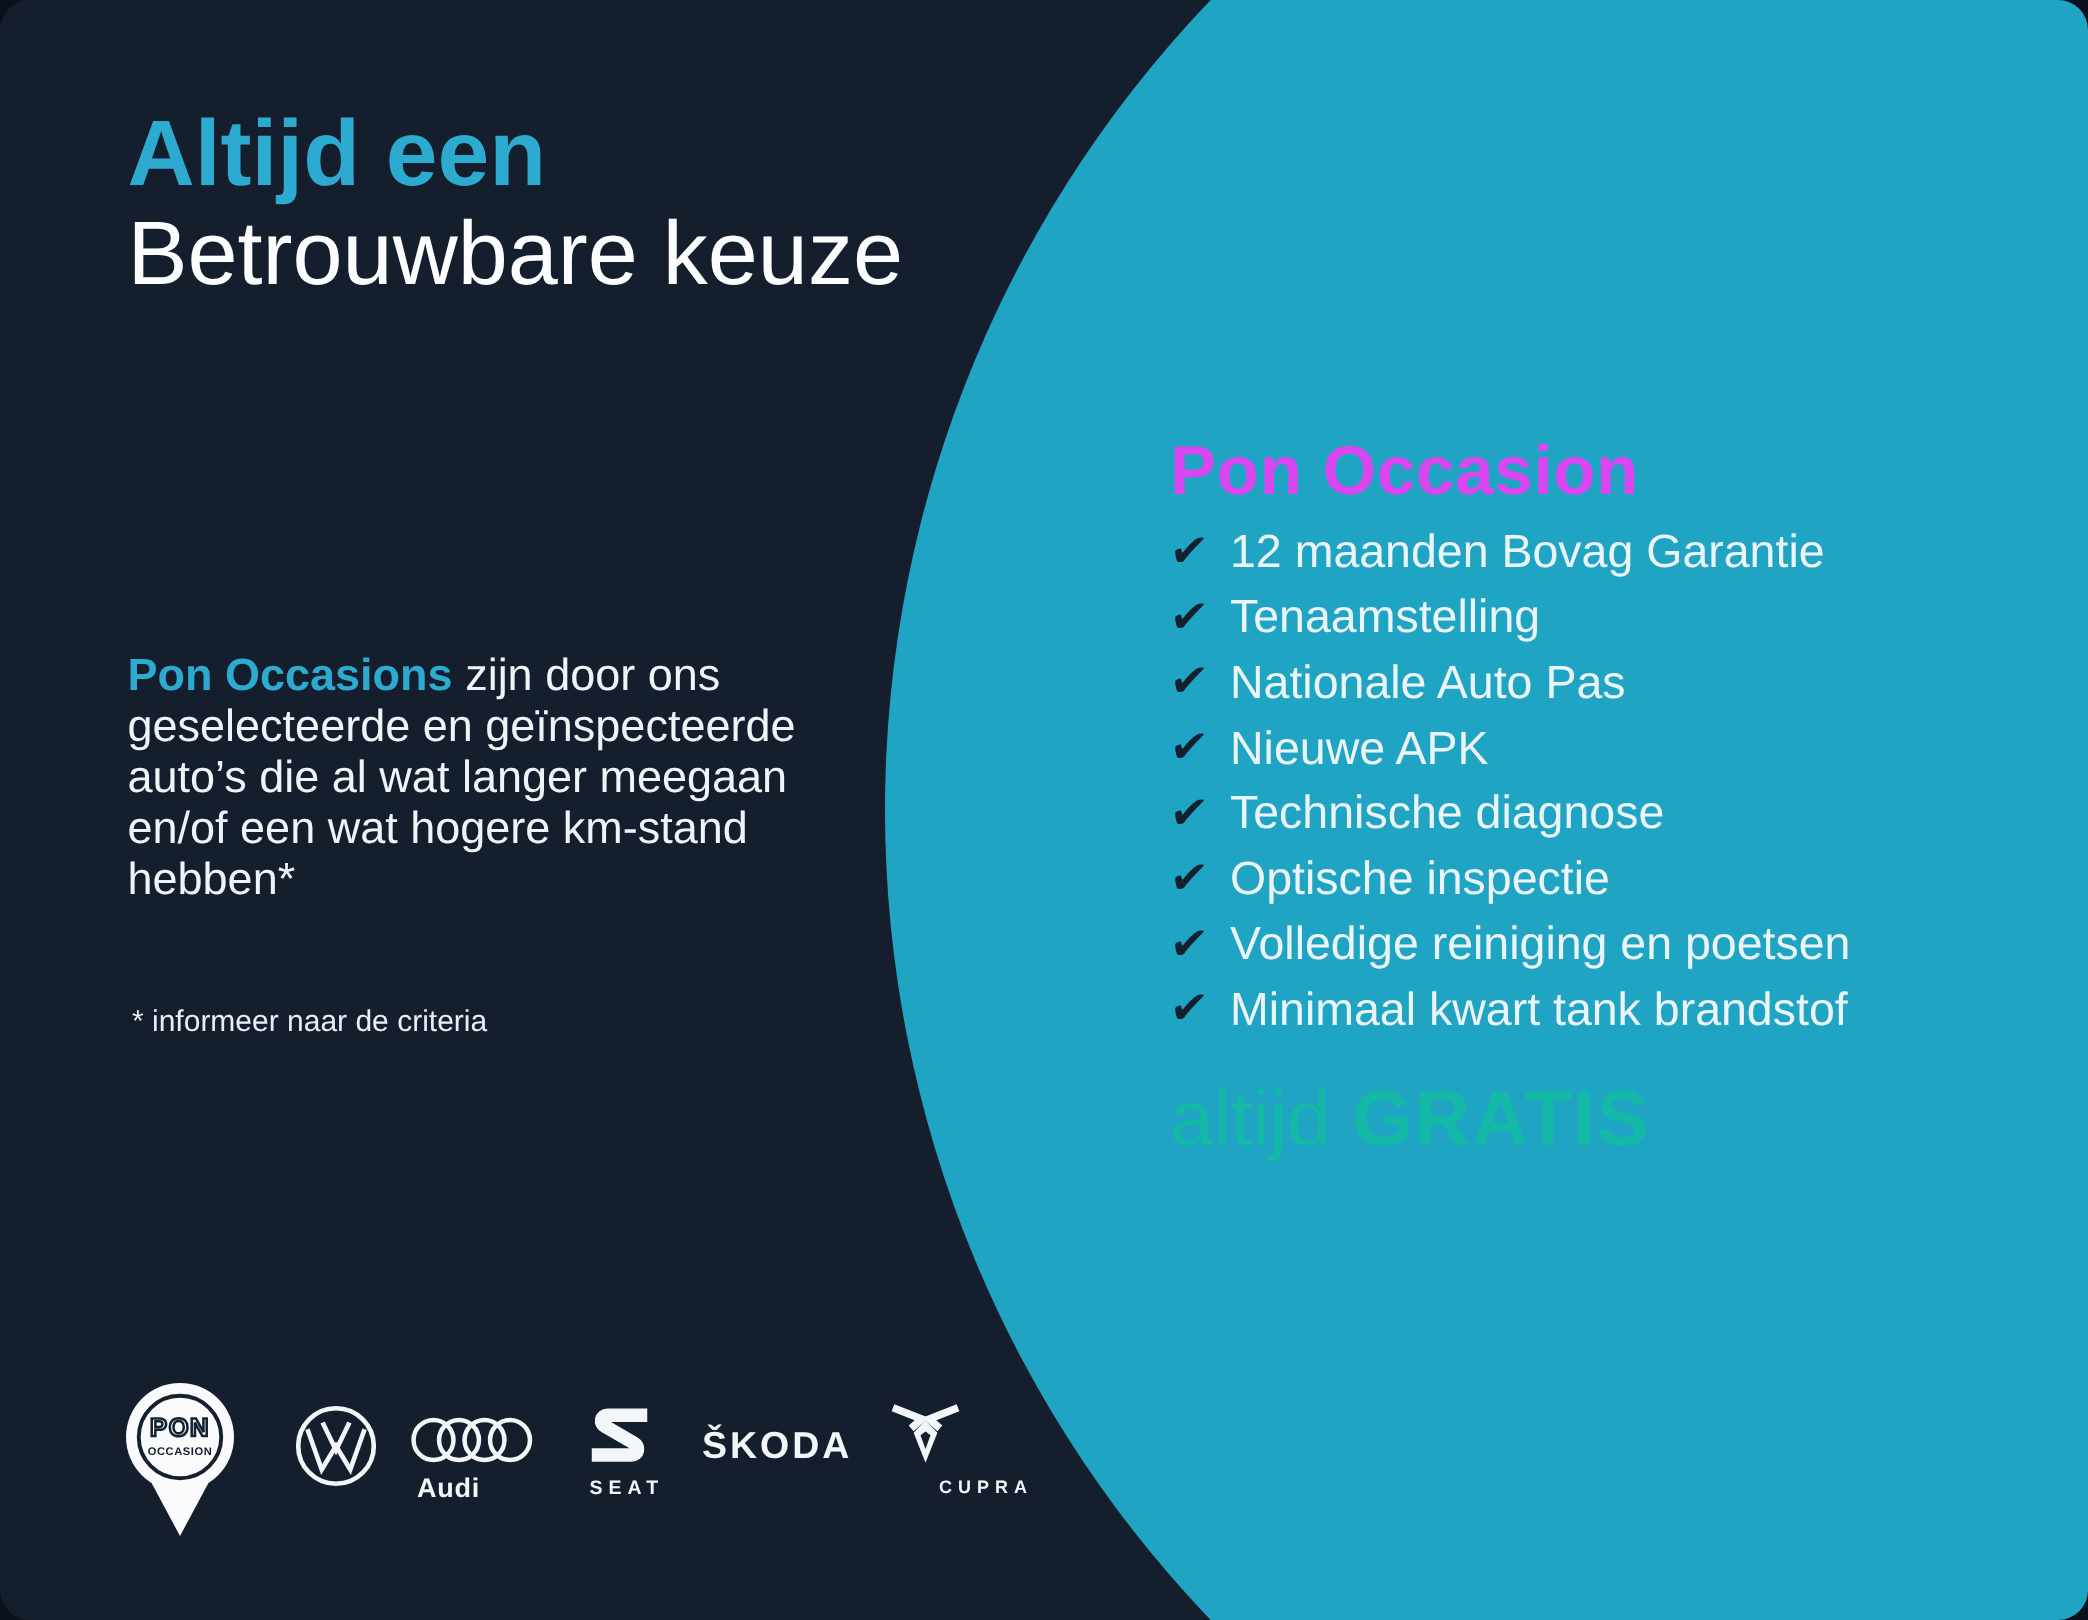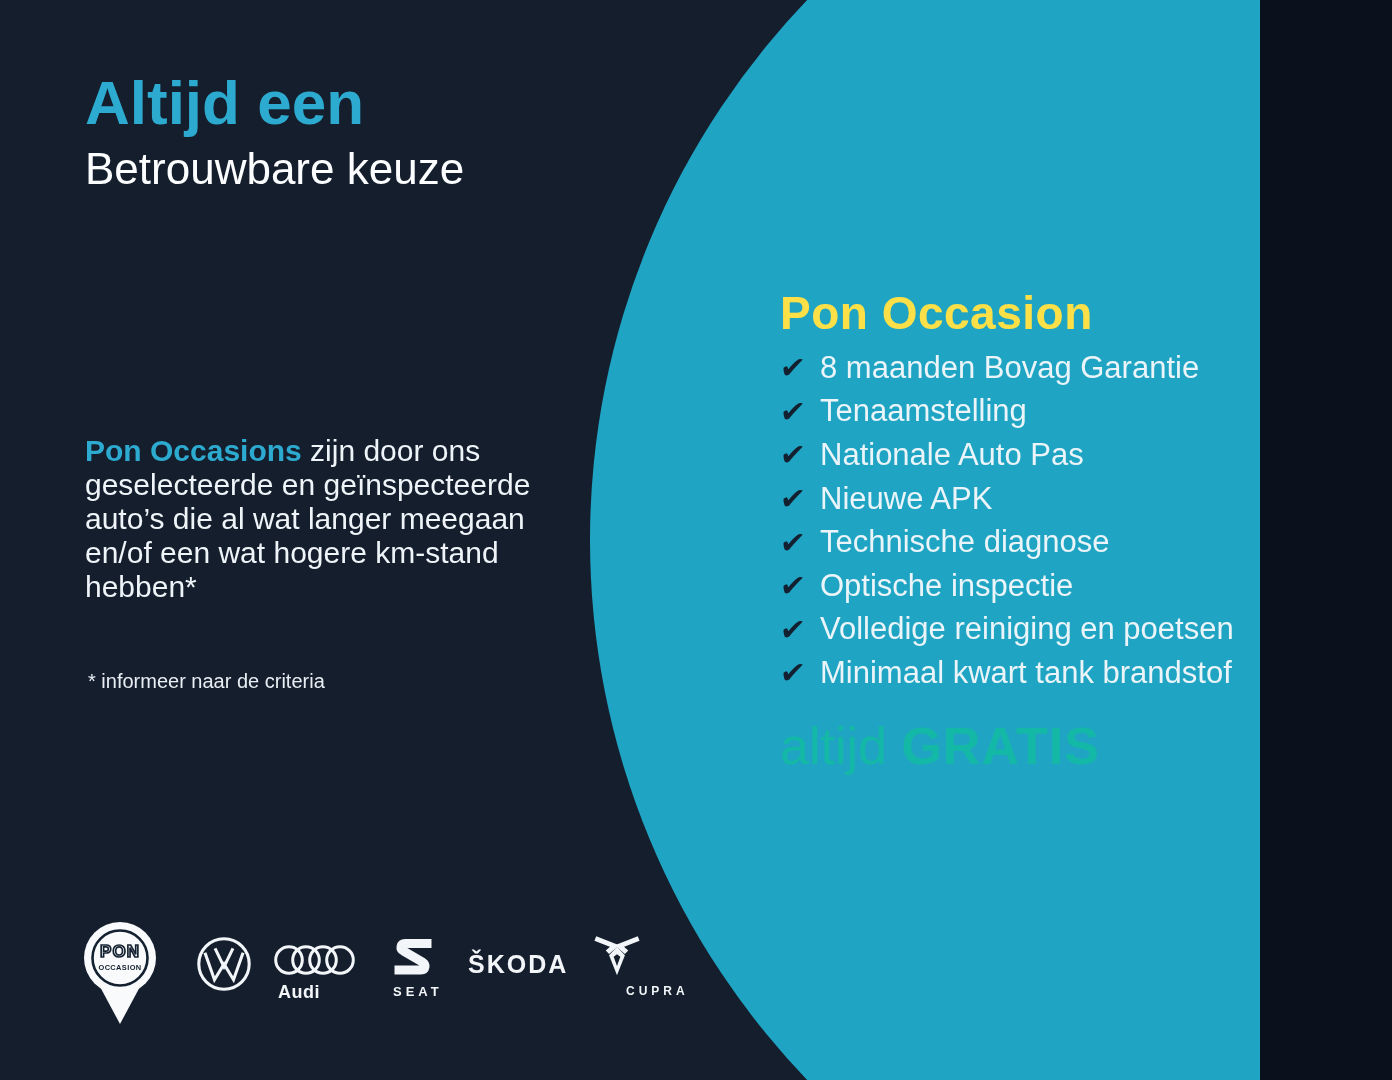--- a/index.html
+++ b/index.html
@@ -1,41 +1,42 @@
 <!DOCTYPE html>
 <html><head>
 <meta charset="utf-8">
 <style>
   html,body { margin:0; padding:0; background:#0b111c; }
   .canvas {
-    position:relative; width:1260px; height:1080px;
+    position:relative; width:1392px; height:1080px;
     background:#151e2d; overflow:hidden;
     font-family:"Liberation Sans","DejaVu Sans",sans-serif;
+    border-radius:20px;
   }
   .teal-circle {
     position:absolute; left:590px; top:-240px;
     width:1560px; height:1560px; border-radius:50%;
     background:#1fa5c3;
   }
   
   .headline { position:absolute; left:85px; top:70px; }
   .headline-accent { display:block; color:#2caacf; font-weight:700; font-size:62px; line-height:66px; }
-  .headline-main   { display:block; color:#fbfdfe; font-weight:400; font-size:44px; line-height:66px; }
+  .headline-main   { display:block; color:#fbfdfe; font-weight:400; font-size:60px; line-height:66px; }
 
   .intro {
     position:absolute; left:85px; top:404px; width:505px;
     font-size:30px; line-height:34px; color:#eef4f8; font-weight:400;
   }
   .intro-lead { color:#2caacf; font-weight:700; }
 
   .footnote { position:absolute; left:88px; top:670px; font-size:20px; color:#e8eef3; }
 
   
   .panel { position:absolute; left:780px; top:288px; width:590px; }
-  .panel-title { margin:0; font-size:46px; line-height:50px; font-weight:700; color:#fde047; letter-spacing:0.5px; }
+  .panel-title { margin:0; font-size:46px; line-height:50px; font-weight:700; color:#d946ef; letter-spacing:0.5px; }
   .benefit-list { list-style:none; margin:8px 0 0 0; padding:0; }
   .benefit-list li { display:flex; align-items:center; height:43.6px; font-size:31px; color:#eaf4f9; }
   .check { width:40px; flex:0 0 40px; color:#13202f; font-size:30px; font-weight:700; transform:skewX(-6deg); }
   .tagline { margin-top:10px; font-size:52px; line-height:82px; color:#14b8a6; white-space:nowrap; }
   .tagline-reg  { font-weight:400; }
   .tagline-bold { font-weight:700; letter-spacing:1px; }
 
   
   .brand { position:absolute; color:#f2f6f9; }
   .brand svg { display:block; }
@@ -63,21 +64,21 @@
 
   <p class="intro"><span class="intro-lead">Pon Occasions</span><span> zijn door ons geselecteerde en geïnspecteerde auto’s die al wat langer meegaan en/of een wat hogere km-stand hebben*</span></p>
 
   <div class="footnote">* informeer naar de criteria</div>
 
   <div class="panel">
     <h2 class="panel-title">Pon Occasion</h2>
     <ul class="benefit-list">
       <li>
           <span class="check">✔</span>
-          <span>8 maanden Bovag Garantie</span>
+          <span>12 maanden Bovag Garantie</span>
         </li>
       <li>
           <span class="check">✔</span>
           <span>Tenaamstelling</span>
         </li>
       <li>
           <span class="check">✔</span>
           <span>Nationale Auto Pas</span>
         </li>
       <li>

